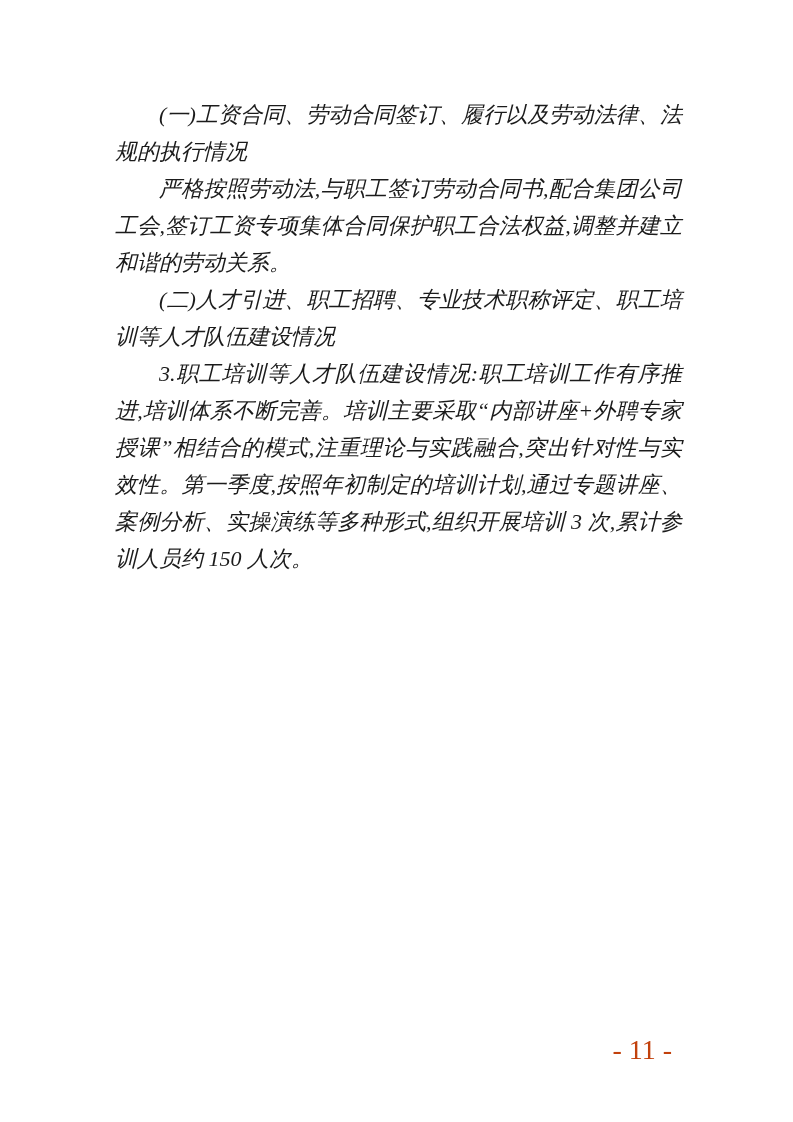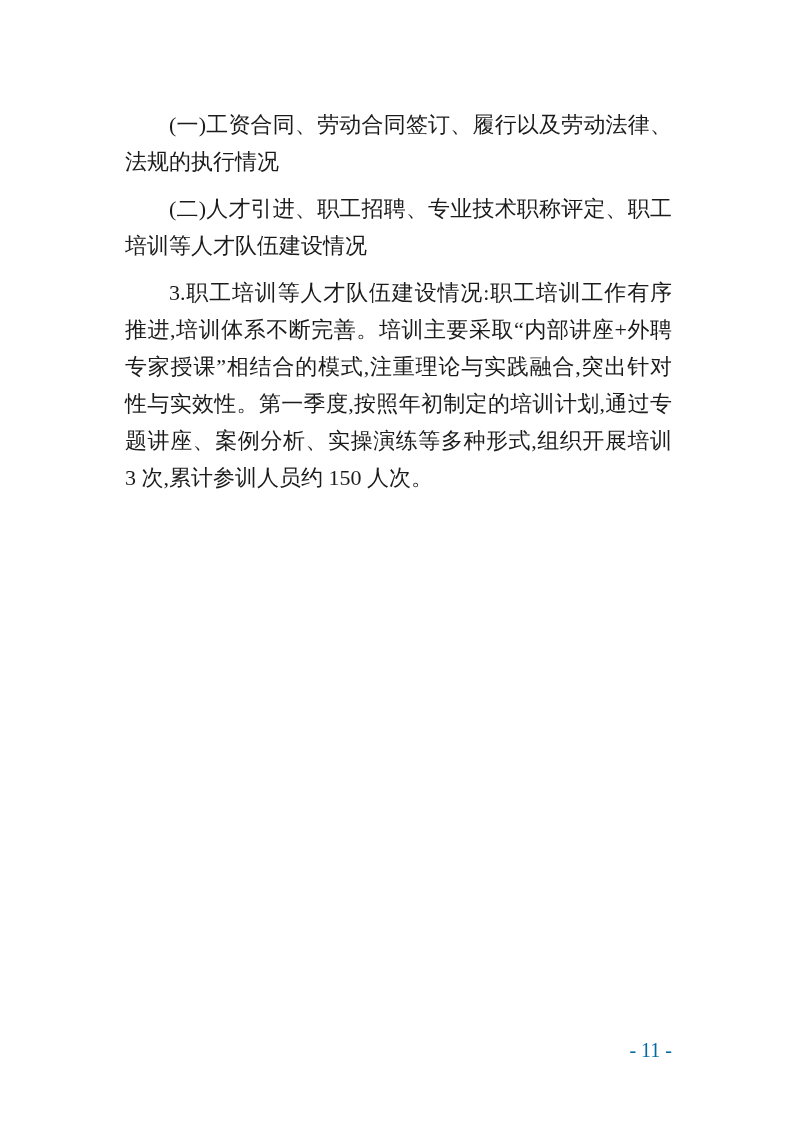--- a/index.html
+++ b/index.html
@@ -19,42 +19,44 @@
   .content {
     position: absolute;
     left: 115px;
     top: 96px;
     width: 567px;
     font-size: 22px;
     line-height: 37px;
     text-align: justify;
   }
   .para {
-    margin: 10px;
+    margin: 0;
     padding: 0;
     text-indent: 44px;
     word-break: break-all;
+    font-style: italic;
   }
   .para.heading {
     font-weight: normal;
   }
   .footer {
     position: absolute;
     top: 1038px;
     right: 121px;
-    font-size: 20px;
+    font-size: 28px;
     line-height: 24px;
-    color: #0369a1;
+    color: #c2410c;
   }
 </style>
 </head>
 <body>
 
 <div class="page">
   <div class="content">
     <p class="para heading">(一)工资合同、劳动合同签订、履行以及劳动法律、法规的执行情况</p>
+    <p class="para">严格按照劳动法,与职工签订劳动合同书,配合集团公司工会,签订工资专项集体合同保护职工合法权益,调整并建立和谐的劳动关系。</p>
     <p class="para heading">(二)人才引进、职工招聘、专业技术职称评定、职工培训等人才队伍建设情况</p>
     <p class="para">3.职工培训等人才队伍建设情况:职工培训工作有序推进,培训体系不断完善。培训主要采取“内部讲座+外聘专家授课”相结合的模式,注重理论与实践融合,突出针对性与实效性。第一季度,按照年初制定的培训计划,通过专题讲座、案例分析、实操演练等多种形式,组织开展培训 3 次,累计参训人员约 150 人次。</p>
   </div>
   <div class="footer">
     <span>- 11 -</span>
   </div>
 </div>
 
 </body></html>

